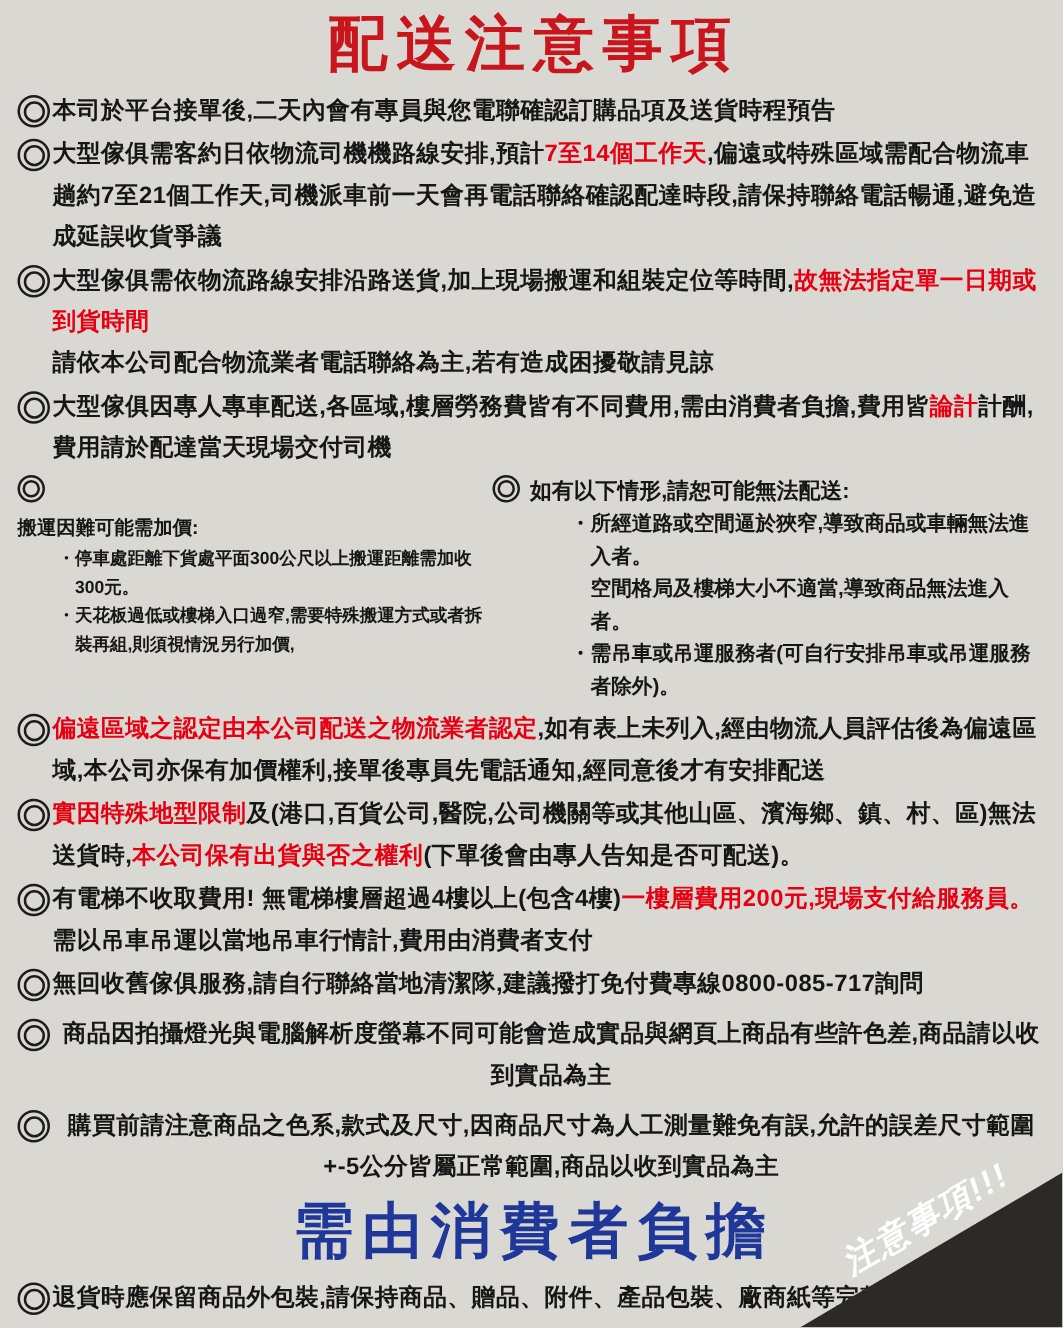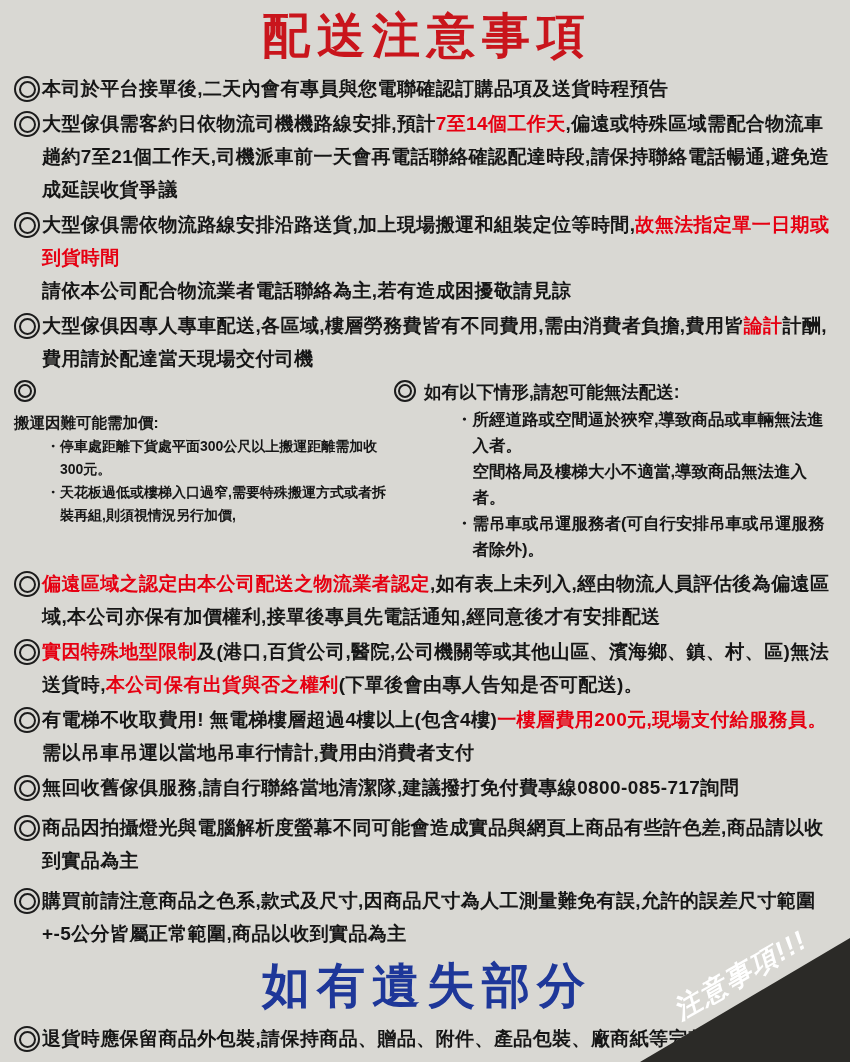--- a/index.html
+++ b/index.html
@@ -35,21 +35,21 @@
   }
   .big-title.red  { color: var(--title-red); }
   .big-title.blue { color: var(--title-blue); margin-top: 6px; }
 
   .item {
     display: flex;
     align-items: flex-start;
     gap: 2px;
     margin: 0 0 2px 0;
   }
-  .item.gap-top { margin-top: 7px; }
+  .item.gap-top { margin-top: 7px; text-align: center; }
   .dc {
     flex: 0 0 auto;
     width: 26px; height: 26px;
     border: 2px solid #1c1c1c;
     border-radius: 50%;
     display: flex; align-items: center; justify-content: center;
     margin-top: 4px;
     background: transparent;
   }
   .dc::after {
@@ -171,21 +171,21 @@
       <div class="item gap-top">
         <span class="dc"></span>
         <p class="item-text"><span class="seg-k">商品因拍攝燈光與電腦解析度螢幕不同可能會造成實品與網頁上商品有些許色差,商品請以收到實品為主</span></p>
       </div>
       <div class="item gap-top">
         <span class="dc"></span>
         <p class="item-text"><span class="seg-k">購買前請注意商品之色系,款式及尺寸,因商品尺寸為人工測量難免有誤,允許的誤差尺寸範圍+-5公分皆屬正常範圍,商品以收到實品為主</span></p>
       </div>
     </div>
 
-  <h1 class="big-title blue">如有遺失部分</h1>
+  <h1 class="big-title blue">需由消費者負擔</h1>
 
   <div id="returns-items">
       <div class="item">
         <span class="dc"></span>
         <p class="item-text"><span class="seg-k">退貨時應保留商品外包裝,請保持商品、贈品、附件、產品包裝、廠商紙等完整(如有遺失部分,</span><br></p>
       </div>
     </div>
 
 </div>
 

